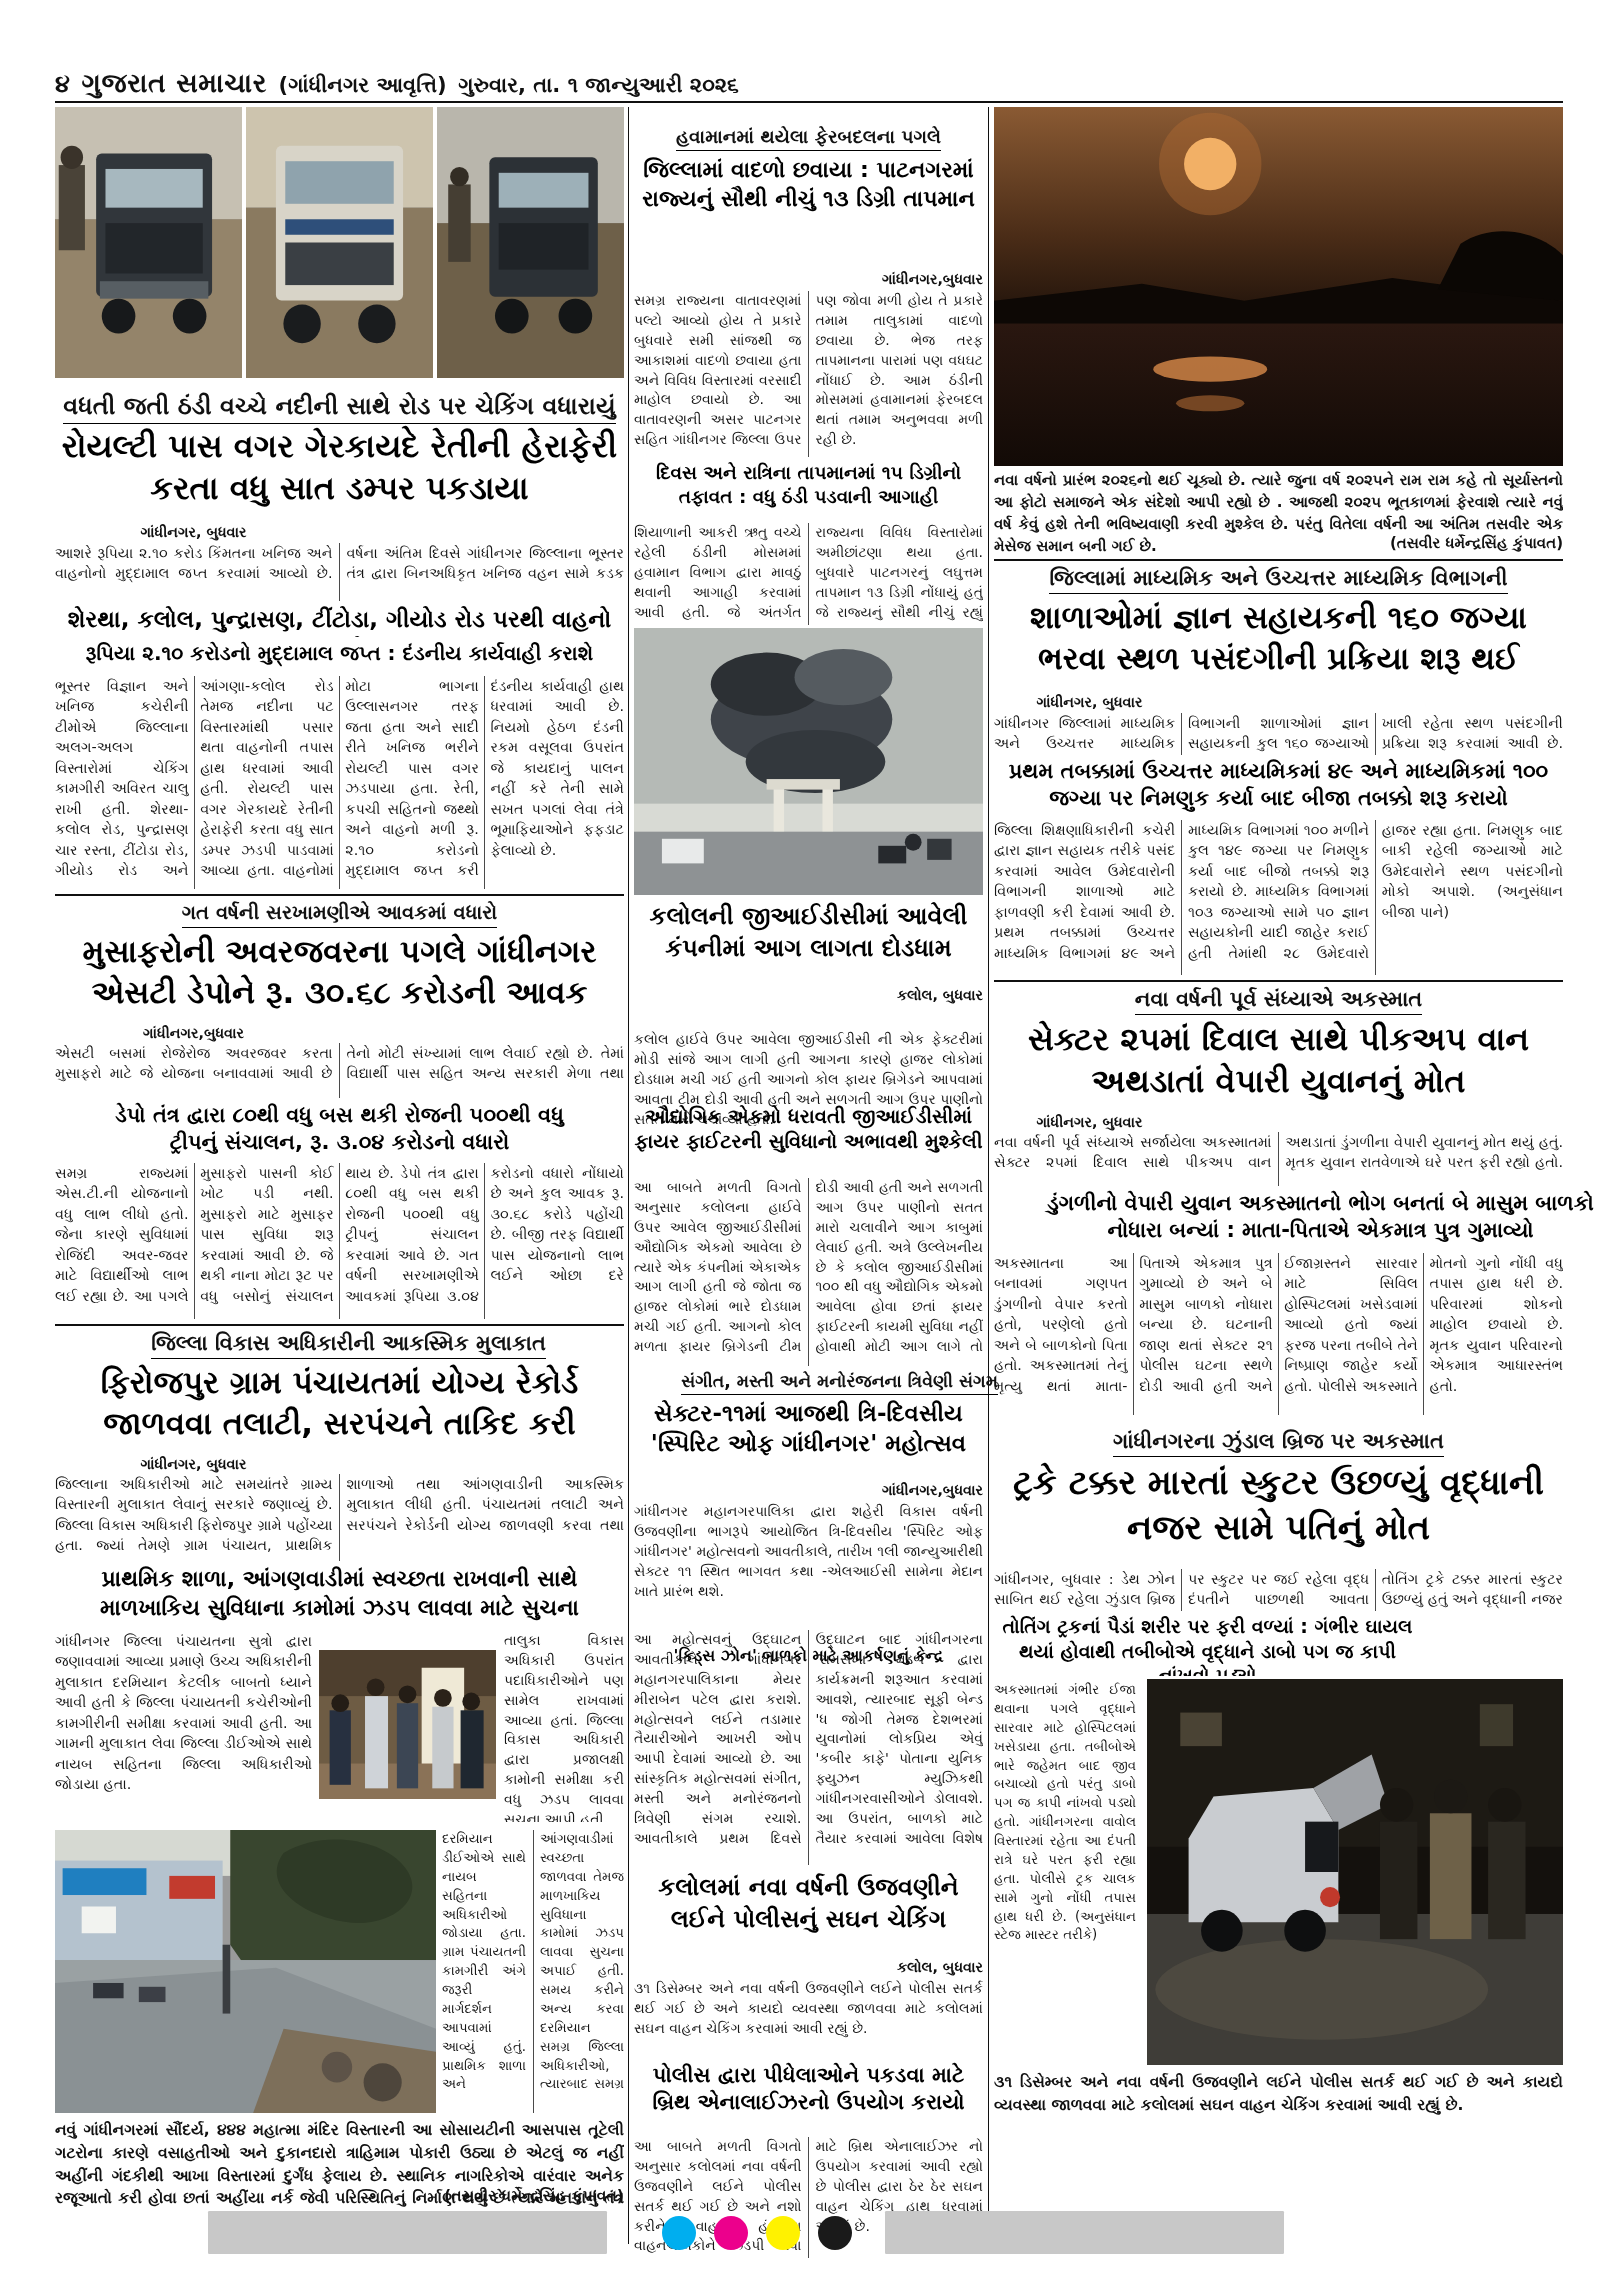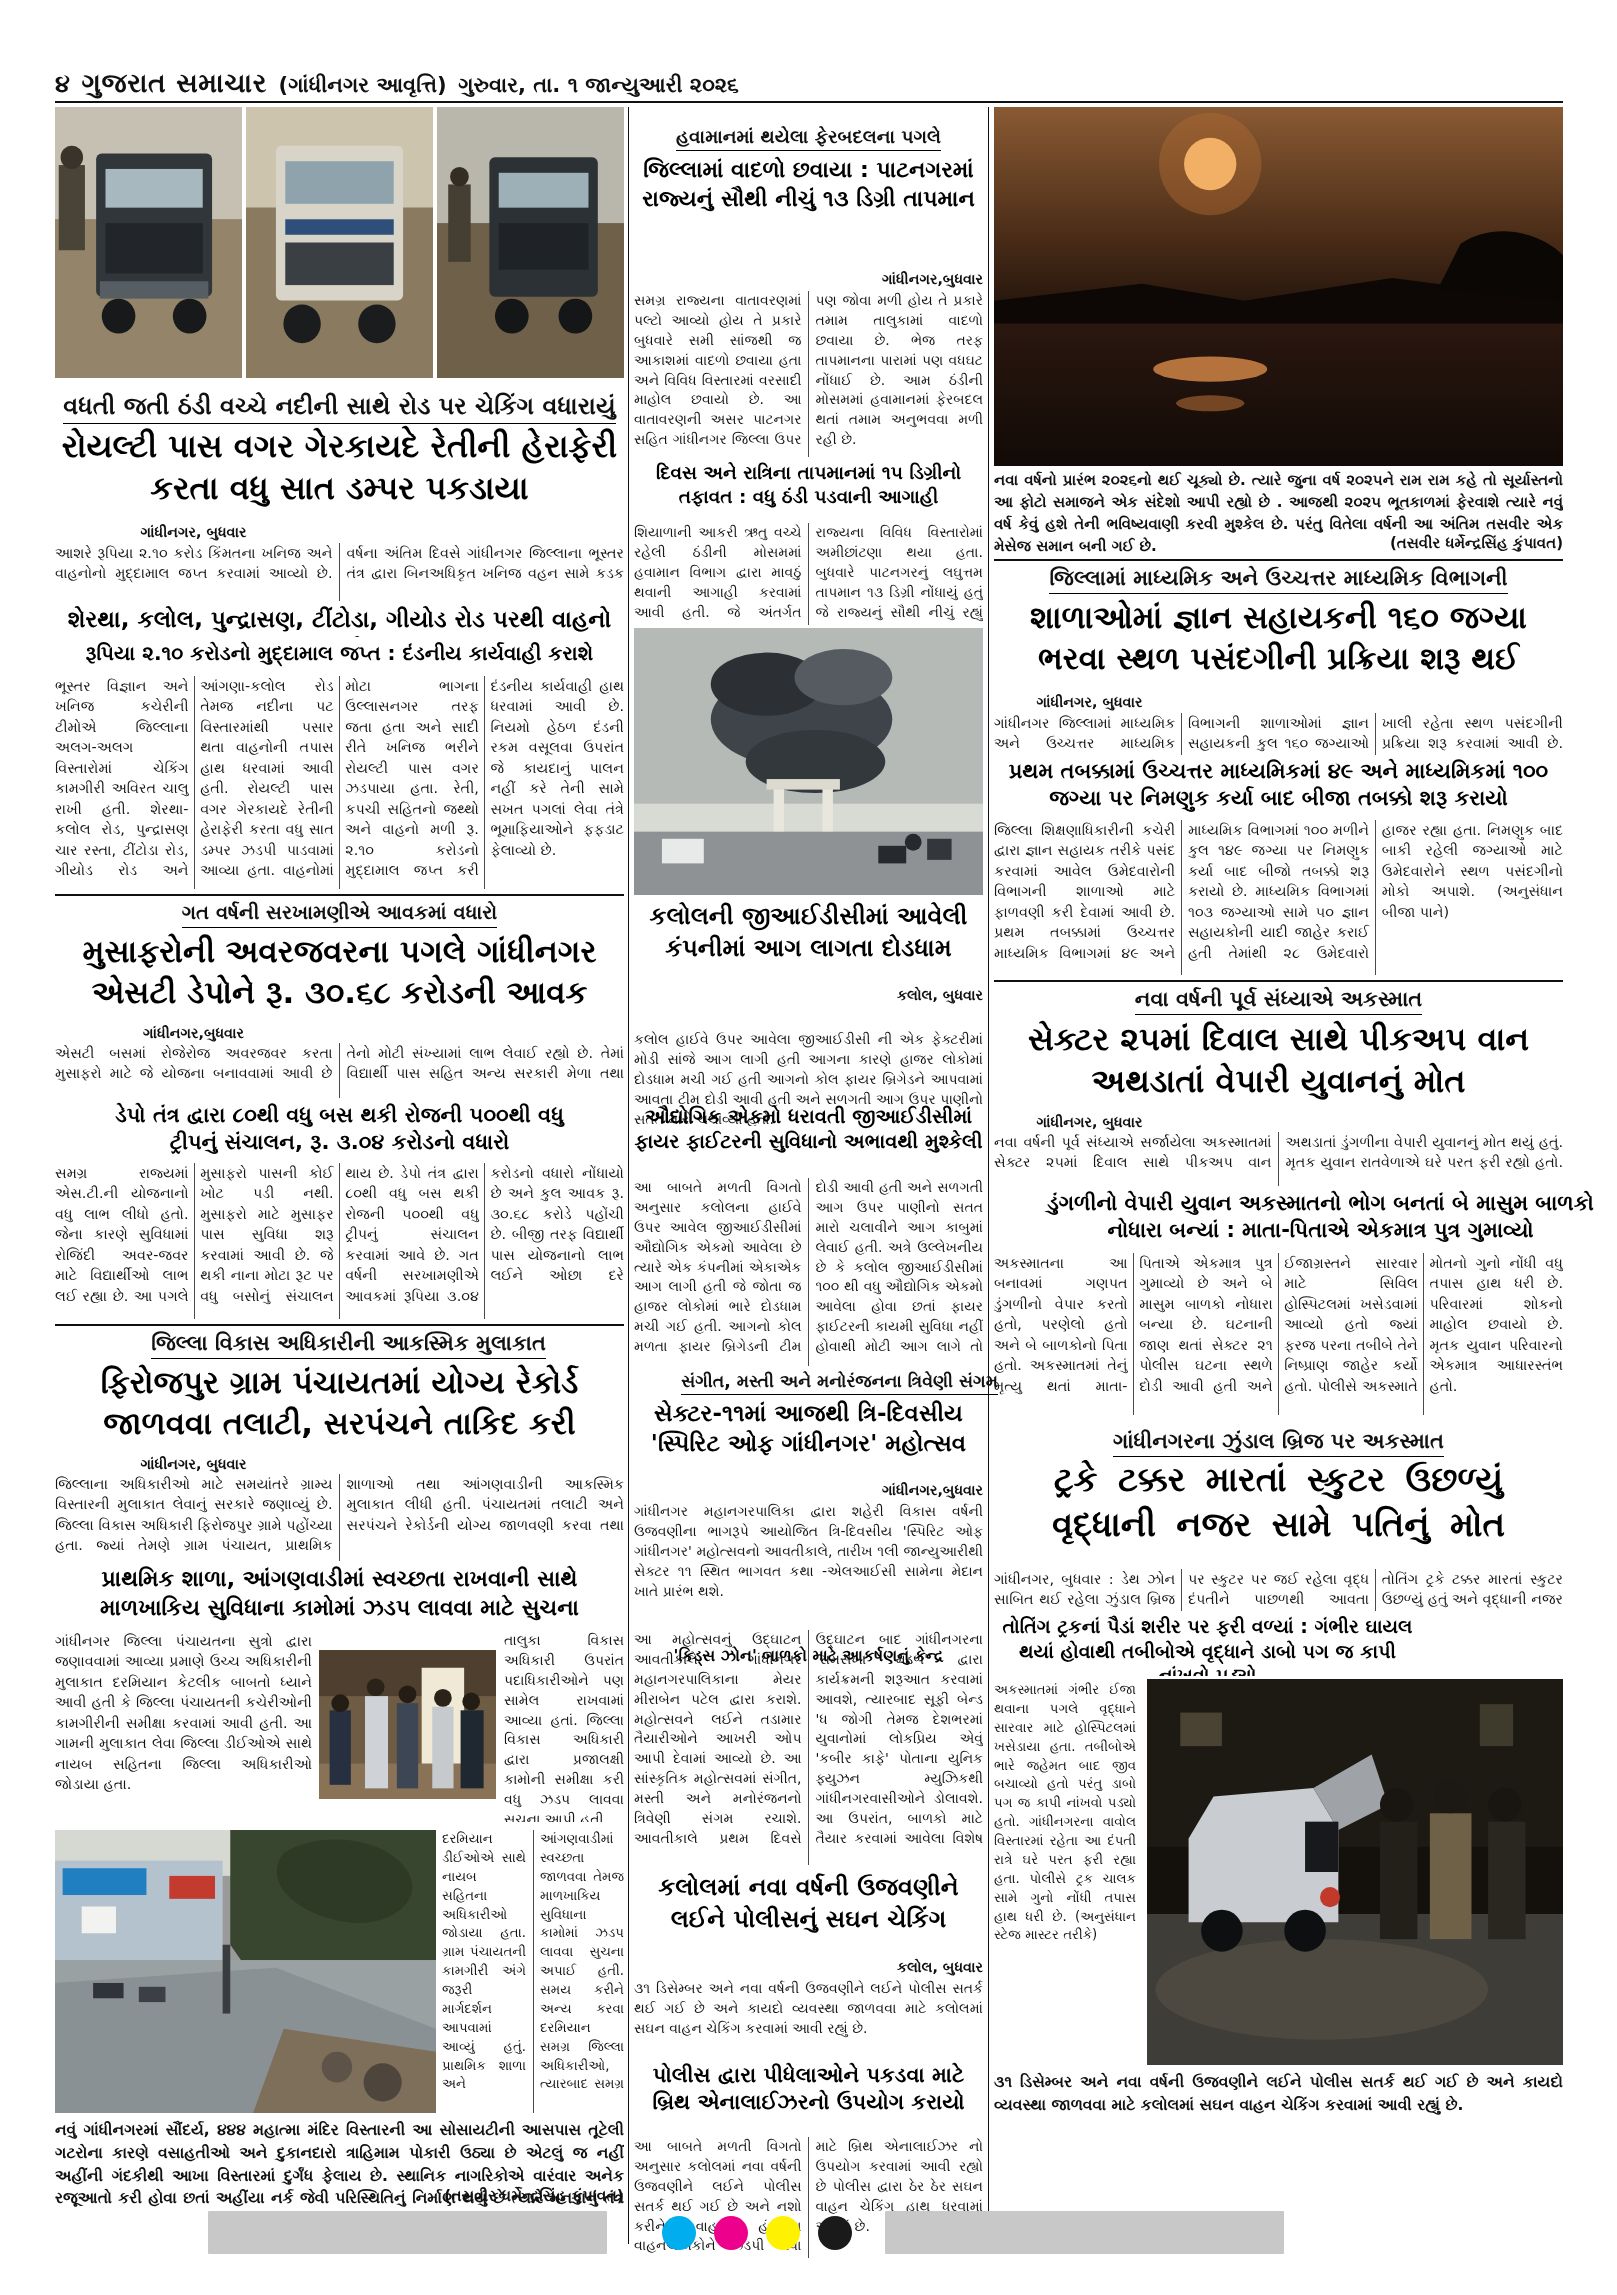--- a/index.html
+++ b/index.html
@@ -250,21 +250,21 @@
   </div>
   <div class="abs headline" style="left:994px;top:1018px;width:569px;height:94px;font-size:32px;">સેક્ટર ૨૫માં દિવાલ સાથે પીકઅપ વાન અથડાતાં વેપારી યુવાનનું મોત</div>
   <div class="abs dateline" style="left:994px;top:1114px;width:191px;">ગાંધીનગર, બુધવાર</div>
   <div class="abs bodytxt cols2" style="left:994px;top:1132px;width:569px;height:54px;">નવા વર્ષની પૂર્વ સંધ્યાએ સર્જાયેલા અકસ્માતમાં સેક્ટર ૨૫માં દિવાલ સાથે પીકઅપ વાન અથડાતાં ડુંગળીના વેપારી યુવાનનું મોત થયું હતું. મૃતક યુવાન રાતવેળાએ ઘરે પરત ફરી રહ્યો હતો. દરમિયાન તેણે સ્ટિયરિંગ પરનો કાબુ ગુમાવી દેતાં વાન દિવાલ સાથે અથડાઈ હતી.</div>
   <div class="abs subhead" style="left:1036px;top:1190px;width:569px;height:60px;font-size:21px;">ડુંગળીનો વેપારી યુવાન અકસ્માતનો ભોગ બનતાં બે માસુમ બાળકો નોધારા બન્યાં : માતા-પિતાએ એકમાત્ર પુત્ર ગુમાવ્યો</div>
   <div class="abs bodytxt cols4" style="left:994px;top:1253px;width:569px;height:162px;">અકસ્માતના આ બનાવમાં ગણપત ડુંગળીનો વેપાર કરતો હતો, પરણેલો હતો અને બે બાળકોનો પિતા હતો. અકસ્માતમાં તેનું મૃત્યુ થતાં માતા-પિતાએ એકમાત્ર પુત્ર ગુમાવ્યો છે અને બે માસુમ બાળકો નોધારા બન્યા છે. ઘટનાની જાણ થતાં સેક્ટર ૨૧ પોલીસ ઘટના સ્થળે દોડી આવી હતી અને ઈજાગ્રસ્તને સારવાર માટે સિવિલ હોસ્પિટલમાં ખસેડવામાં આવ્યો હતો જ્યાં ફરજ પરના તબીબે તેને નિષ્પ્રાણ જાહેર કર્યો હતો. પોલીસે અકસ્માતે મોતનો ગુનો નોંધી વધુ તપાસ હાથ ધરી છે. પરિવારમાં શોકનો માહોલ છવાયો છે. મૃતક યુવાન પરિવારનો એકમાત્ર આધારસ્તંભ હતો.</div>
 
   <div class="abs kicker" style="left:994px;top:1429px;width:569px;font-size:21px;">
     <span>ગાંધીનગરના ઝુંડાલ બ્રિજ પર અકસ્માત</span>
   </div>
-  <div class="abs headline" style="left:994px;top:1460px;width:569px;height:105px;font-size:34px;font-family:Liberation Mono, monospace;">ટ્રકે ટક્કર મારતાં સ્કુટર ઉછળ્યું વૃદ્ધાની નજર સામે પતિનું મોત</div>
+  <div class="abs headline" style="left:994px;top:1460px;width:569px;height:105px;font-size:34px;">ટ્રકે ટક્કર મારતાં સ્કુટર ઉછળ્યું વૃદ્ધાની નજર સામે પતિનું મોત</div>
   <div class="abs bodytxt cols3" style="left:994px;top:1569px;width:569px;height:42px;">ગાંધીનગર, બુધવાર : ડેથ ઝોન સાબિત થઈ રહેલા ઝુંડાલ બ્રિજ પર સ્કુટર પર જઈ રહેલા વૃદ્ધ દંપતીને પાછળથી આવતા તોતિંગ ટ્રકે ટક્કર મારતાં સ્કુટર ઉછળ્યું હતું અને વૃદ્ધાની નજર સામે જ પતિનું કરુણ મોત થયું હતું. કરુણાંતિકા આટલેથી અટકી નથી.</div>
   <div class="abs subhead" style="left:994px;top:1614px;width:427px;height:62px;font-size:19px;">તોતિંગ ટ્રકનાં પૈડાં શરીર પર ફરી વળ્યાં : ગંભીર ઘાયલ થયાં હોવાથી તબીબોએ વૃદ્ધાને ડાબો પગ જ કાપી નાંખવો પડ્યો</div>
   <div class="abs bodytxt" style="left:994px;top:1681px;width:142px;height:384px;font-size:13.3px;">અકસ્માતમાં ગંભીર ઈજા થવાના પગલે વૃદ્ધાને સારવાર માટે હોસ્પિટલમાં ખસેડાયા હતા. તબીબોએ ભારે જહેમત બાદ જીવ બચાવ્યો હતો પરંતુ ડાબો પગ જ કાપી નાંખવો પડ્યો હતો. ગાંધીનગરના વાવોલ વિસ્તારમાં રહેતા આ દંપતી રાત્રે ઘરે પરત ફરી રહ્યા હતા. પોલીસે ટ્રક ચાલક સામે ગુનો નોંધી તપાસ હાથ ધરી છે. (અનુસંધાન સ્ટેજ માસ્ટર તરીકે)</div>
 
   <div class="abs photo" style="left:1147px;top:1679px;width:416px;height:386px;">
     <svg viewBox="0 0 100 92" preserveAspectRatio="none">
       <rect x="0" y="0" width="100" height="92" fill="#14110d"></rect>
       <rect x="0" y="0" width="100" height="40" fill="#1d1a14"></rect>
       <rect x="8" y="8" width="10" height="8" fill="#4a4334"></rect>
       <rect x="80" y="6" width="8" height="10" fill="#3e3a2c"></rect>

